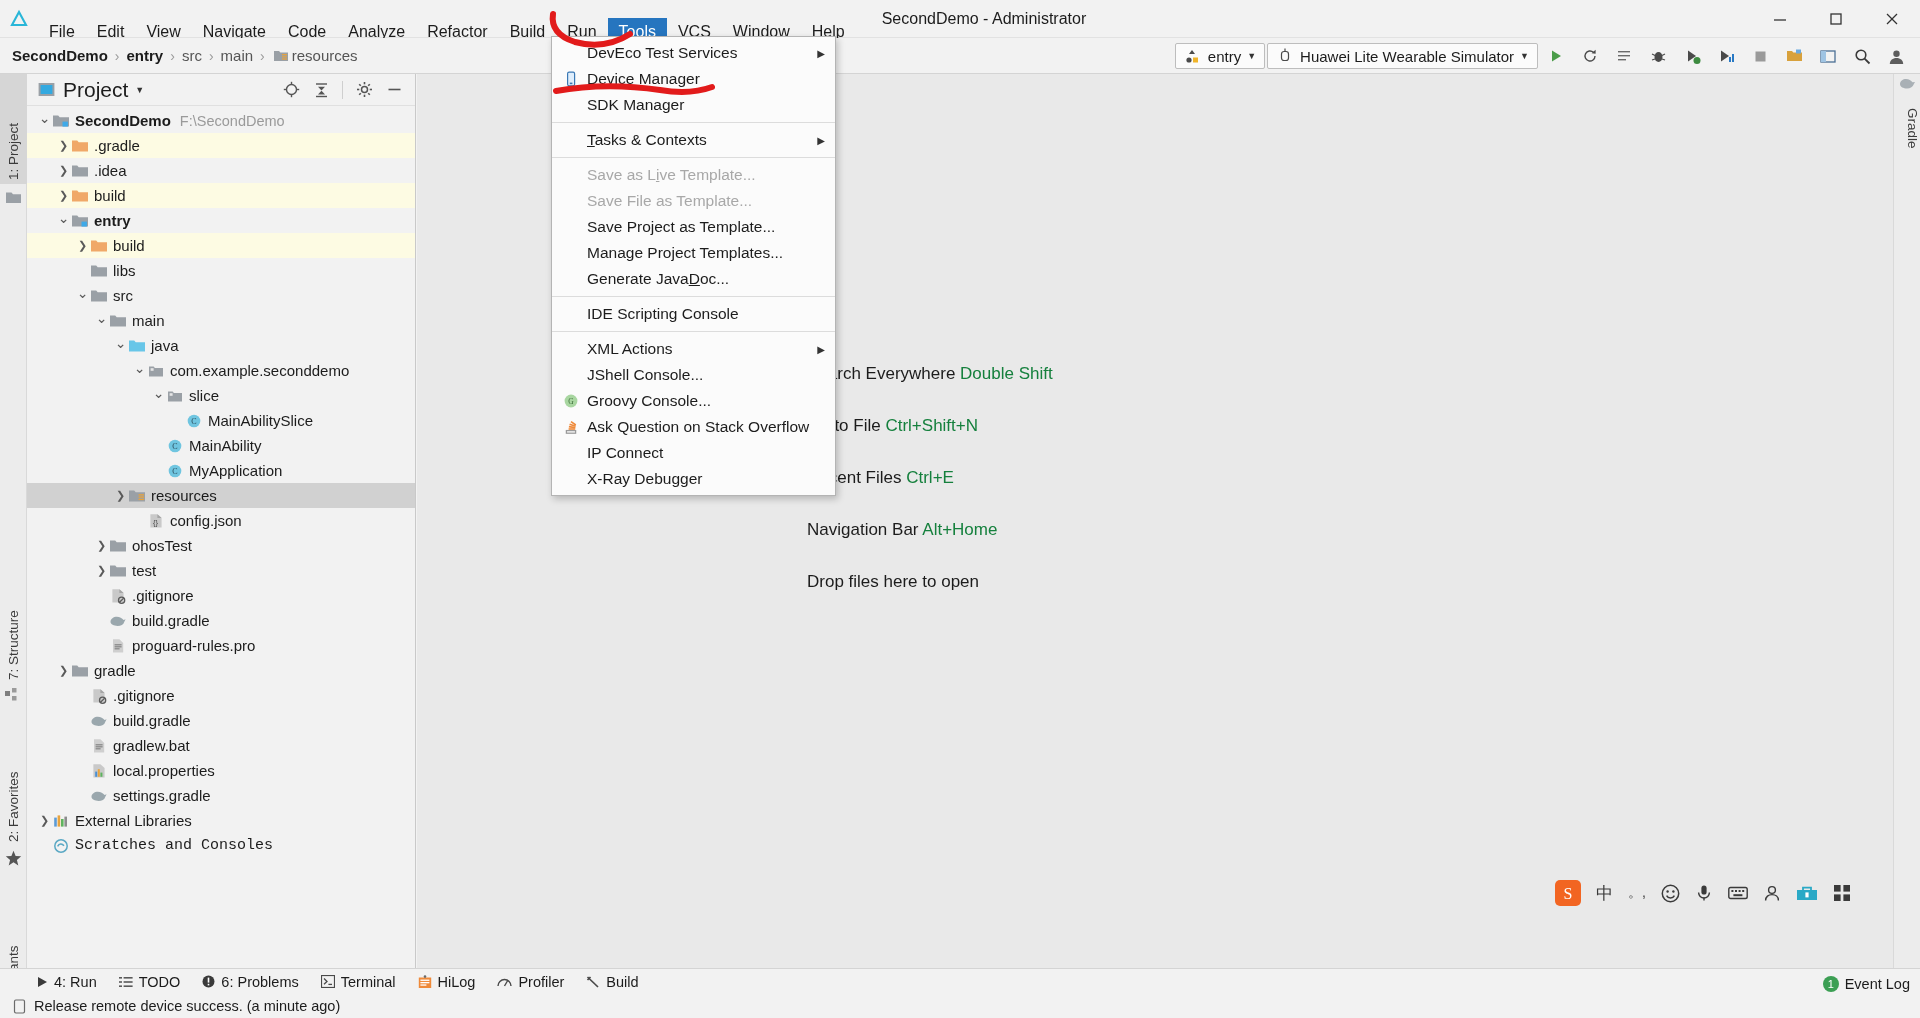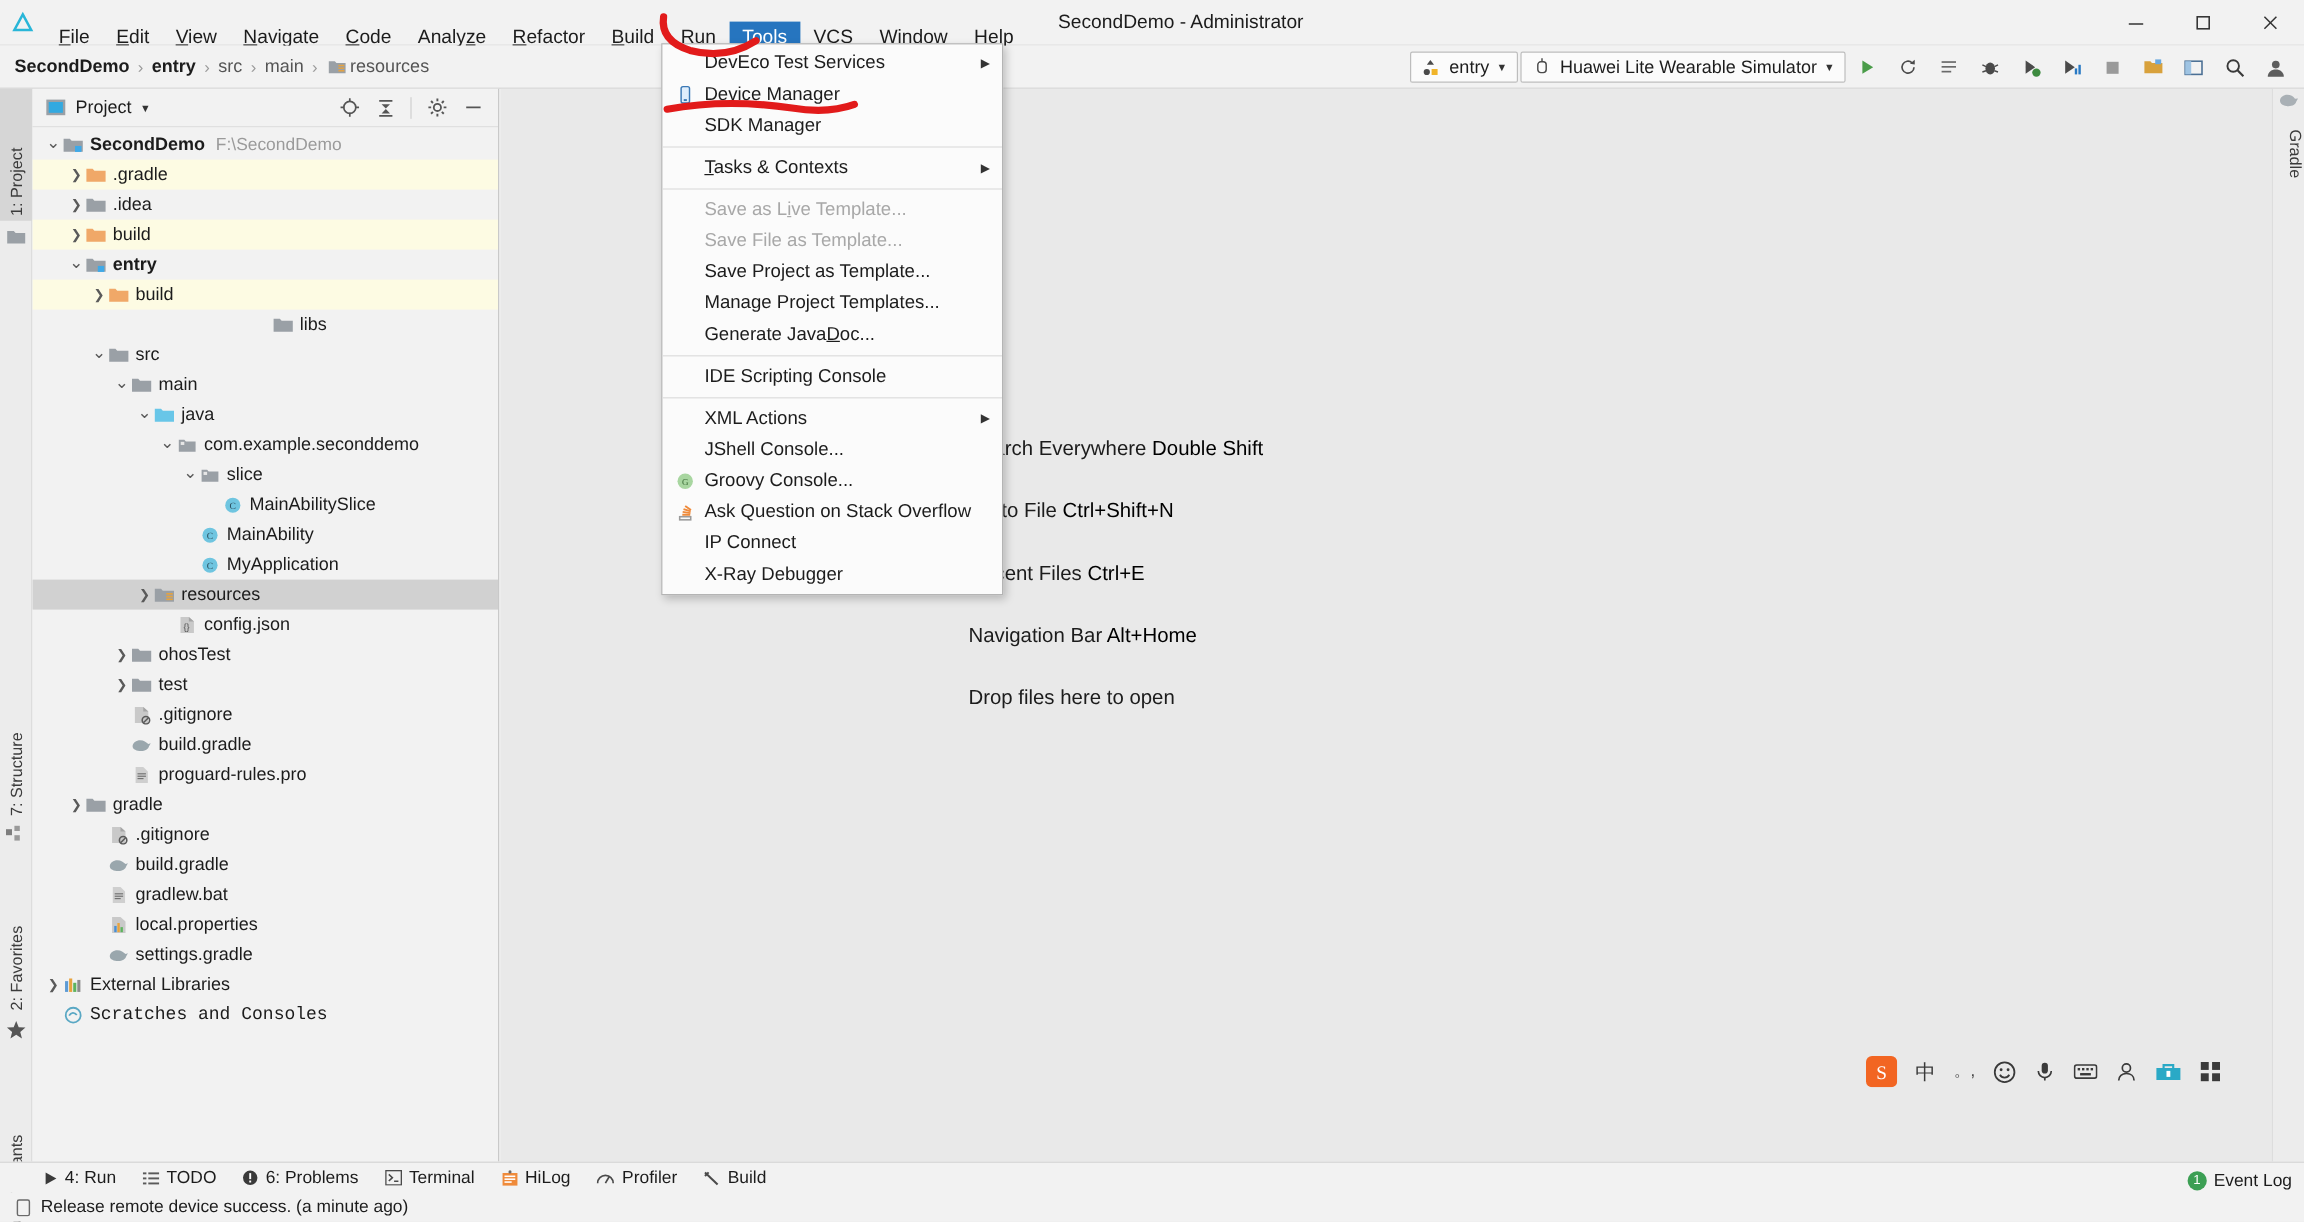--- a/index.html
+++ b/index.html
@@ -90,21 +90,21 @@
   
   .projectpanel {
     position: absolute; top: 74px; left: 27px; width: 389px; bottom: 50px;
     background: #f2f2f2; border-right: 1px solid #c9c9c9;
     display: flex; flex-direction: column;
   }
   .panel-header {
     height: 32px; display: flex; align-items: center;
     padding: 0 6px 0 10px; border-bottom: 1px solid #e0e0e0;
   }
-  .panel-title { font-size: 15px; margin-left: 8px; }
+  .panel-title { font-size: 21px; margin-left: 8px; }
   .panel-header .caret { font-size: 9px; margin-left: 7px; color: #333; }
   .panel-actions { margin-left: auto; display: flex; align-items: center; gap: 12px; padding-right: 6px; }
   .pa { width: 18px; height: 18px; display:flex; align-items:center; justify-content:center; }
   .divider-v { width: 1px; height: 18px; background: #cfcfcf; }
 
   .tree { flex: 1; overflow: hidden; padding-top: 2px; font-size: 15px; }
   .trow {
     height: 25px; display: flex; align-items: center;
     white-space: nowrap; padding-right: 6px;
   }
@@ -120,21 +120,21 @@
   .tpath { margin-left: 9px; color: #9a9a9a; font-size: 14.5px; }
   .ticon { width: 18px; height: 18px; flex: none; display: flex; align-items: center; justify-content: center; }
 
   
   .editor {
     position: absolute; top: 74px; left: 417px; right: 27px; bottom: 50px;
     background: #e9e9e9;
   }
   .welcome { position: absolute; left: 390px; top: 290px; }
   .wline { font-size: 17px; color: #1c1c1c; margin-bottom: 32px; white-space: nowrap; }
-  .wkey { color: #000000; }
+  .wkey { color: #15803d; }
 
   
   .imetray {
     position: absolute; right: 42px; bottom: 62px;
     display: flex; align-items: center; gap: 15px;
   }
   .ime-i { display: flex; align-items: center; justify-content: center; color: #3a3a3a; }
 
   
   .dropdown {
@@ -494,21 +494,21 @@
         </div>
         <div class="trow excluded" style="padding-left: 48px;">
           <span class="arrow">❯</span>
           <span class="ticon">
             <svg width="18" height="16" viewBox="0 0 18 16">
               <path d="M1 2.6h5.2L7.7 4.3H17V13.4H1z" fill="#f0a868"></path>
             </svg>
           </span>
           <span class="tlabel">build</span>
         </div>
-        <div class="trow" style="padding-left: 48px; justify-content: center;">
+        <div class="trow" style="padding-left: 48px;">
           <span class="arrow"></span>
           <span class="ticon">
             <svg width="18" height="16" viewBox="0 0 18 16">
               <path d="M1 2.6h5.2L7.7 4.3H17V13.4H1z" fill="#9aa0a6"></path>
             </svg>
           </span>
           <span class="tlabel">libs</span>
         </div>
         <div class="trow" style="padding-left: 48px;">
           <span class="arrow" style="font-size: 14px; margin-top: -5px;">⌄</span>

